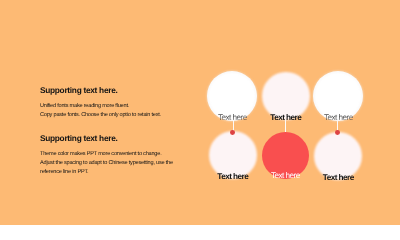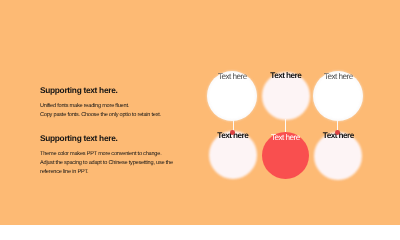--- a/index.html
+++ b/index.html
@@ -9,21 +9,21 @@
 
   
   .textcol{position:absolute;left:40px;top:0;width:160px;}
   .blk-title{position:absolute;font-size:8.3px;font-weight:bold;color:#141414;
              letter-spacing:-0.28px;white-space:nowrap;transform:translateZ(0);}
   .blk-line{position:absolute;font-size:5.6px;letter-spacing:-0.22px;
              color:#151515;white-space:nowrap;transform:translateZ(0);}
 
   
   .diagram{position:absolute;left:0;top:0;width:400px;height:225px;}
-  .circle{position:absolute;border-radius:50%;display:flex;align-items:flex-start;
+  .circle{position:absolute;border-radius:50%;display:flex;align-items:flex-end;
           justify-content:center;box-sizing:border-box;}
   .c-label{line-height:1;margin-left:0.55px;position:relative;top:1.6px;transform:translateZ(0);}
   .c-outline{background:#fff;}
   .ring{position:absolute;border-radius:50%;box-sizing:border-box;
         border:1.3px solid #f2efef;filter:blur(1px);}
   .c-outline .c-label{font-size:8.2px;letter-spacing:-0.55px;color:#4b4b4b;}
   .c-tint{background:transparent;}
   .tintfill{position:absolute;border-radius:50%;background:#fdf4f5;filter:blur(1.2px);}
   .c-tint .c-label{font-size:8.2px;letter-spacing:-0.55px;color:#161616;font-weight:bold;}
   .c-solid{background:#f94f4f;}

